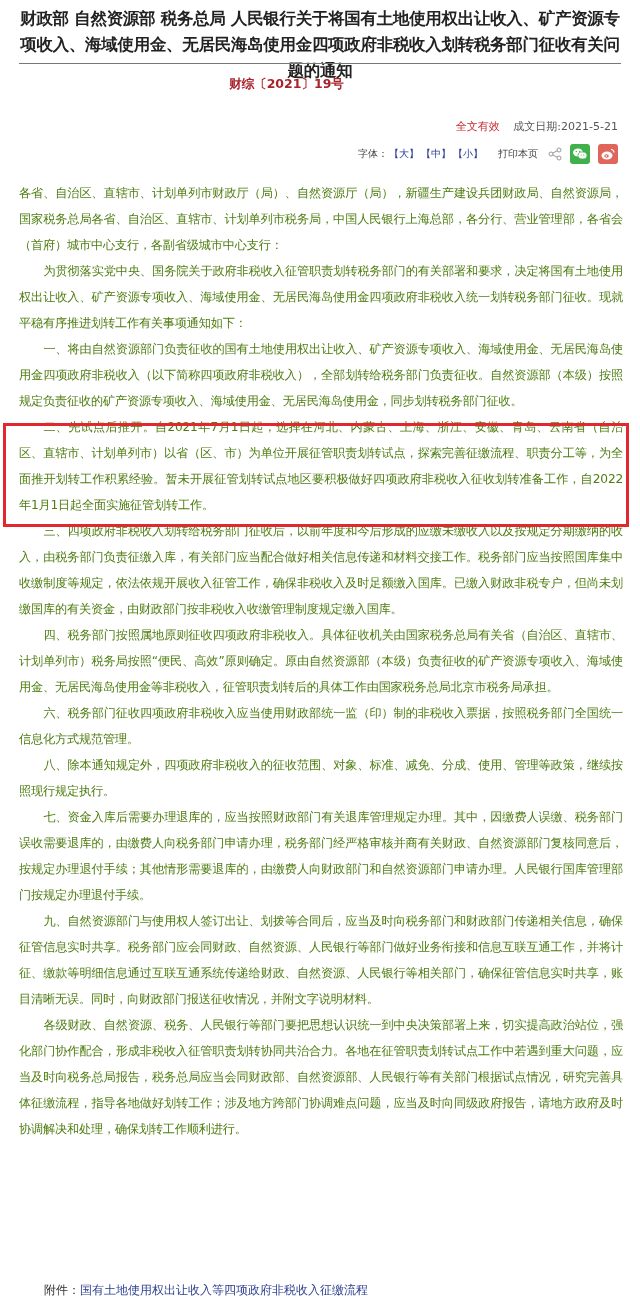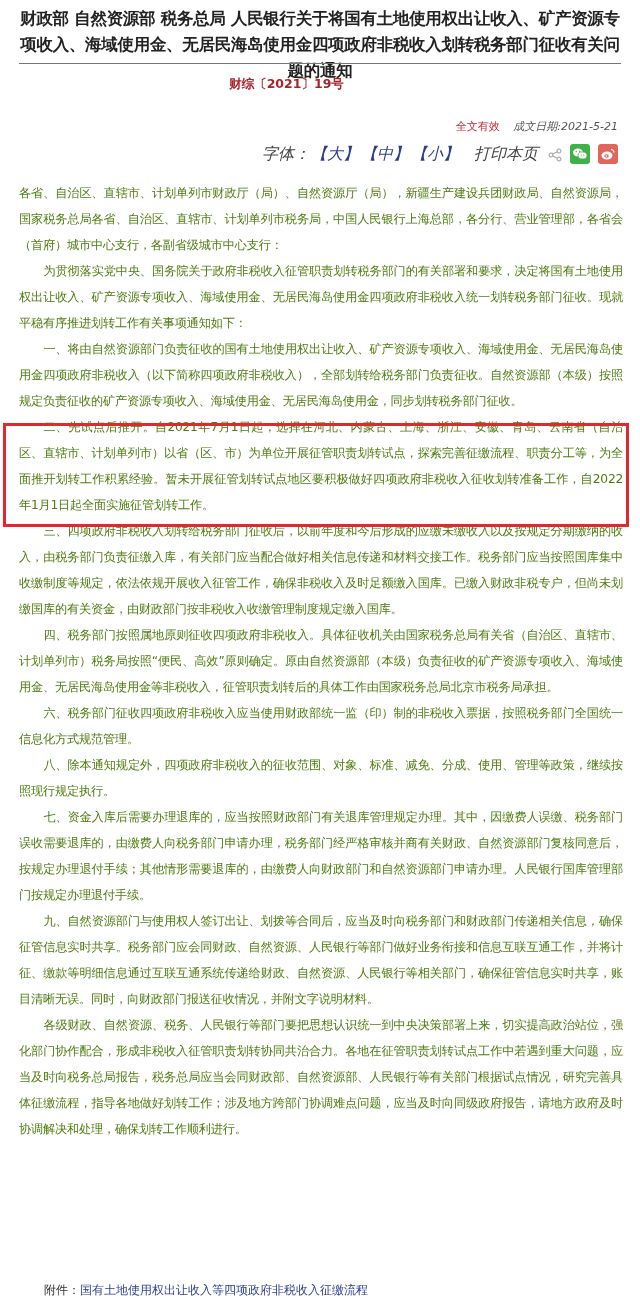--- a/index.html
+++ b/index.html
@@ -18,24 +18,24 @@
     background: #777;
   }
   .docno {
     position: absolute; left: 0; top: 76px; width: 573px; text-align: center;
     color: #a8232a; font-size: 12.5px; font-weight: bold;
   }
   .meta-row {
     position: absolute; right: 22px; top: 119px; font-size: 11px;
   }
   .meta-valid { color: #c8282e; margin-right: 10px; text-align: right; }
-  .meta-date { color: #555; font-style: italic; }
+  .meta-date { color: #555; }
   .tools-row {
     position: absolute; right: 22px; top: 143px; height: 22px;
-    display: flex; align-items: center; font-size: 16px; color: #444; font-style: italic;
+    display: flex; align-items: center; font-size: 10px; color: #444;
   }
   .tools-row .size-link { color: #2c3f8e; margin: 0 1px; cursor: pointer; }
   .tools-row .print { margin-left: 14px; margin-right: 10px; cursor: pointer; }
   .share-icon { width: 14px; height: 14px; margin-right: 8px; }
   .wechat-icon {
     width: 20px; height: 20px; border-radius: 3px; background: #40b14a;
     display: inline-flex; align-items: center; justify-content: center; margin-right: 8px;
   }
   .weibo-icon {
     width: 20px; height: 20px; border-radius: 3px; background: #e0665c;

